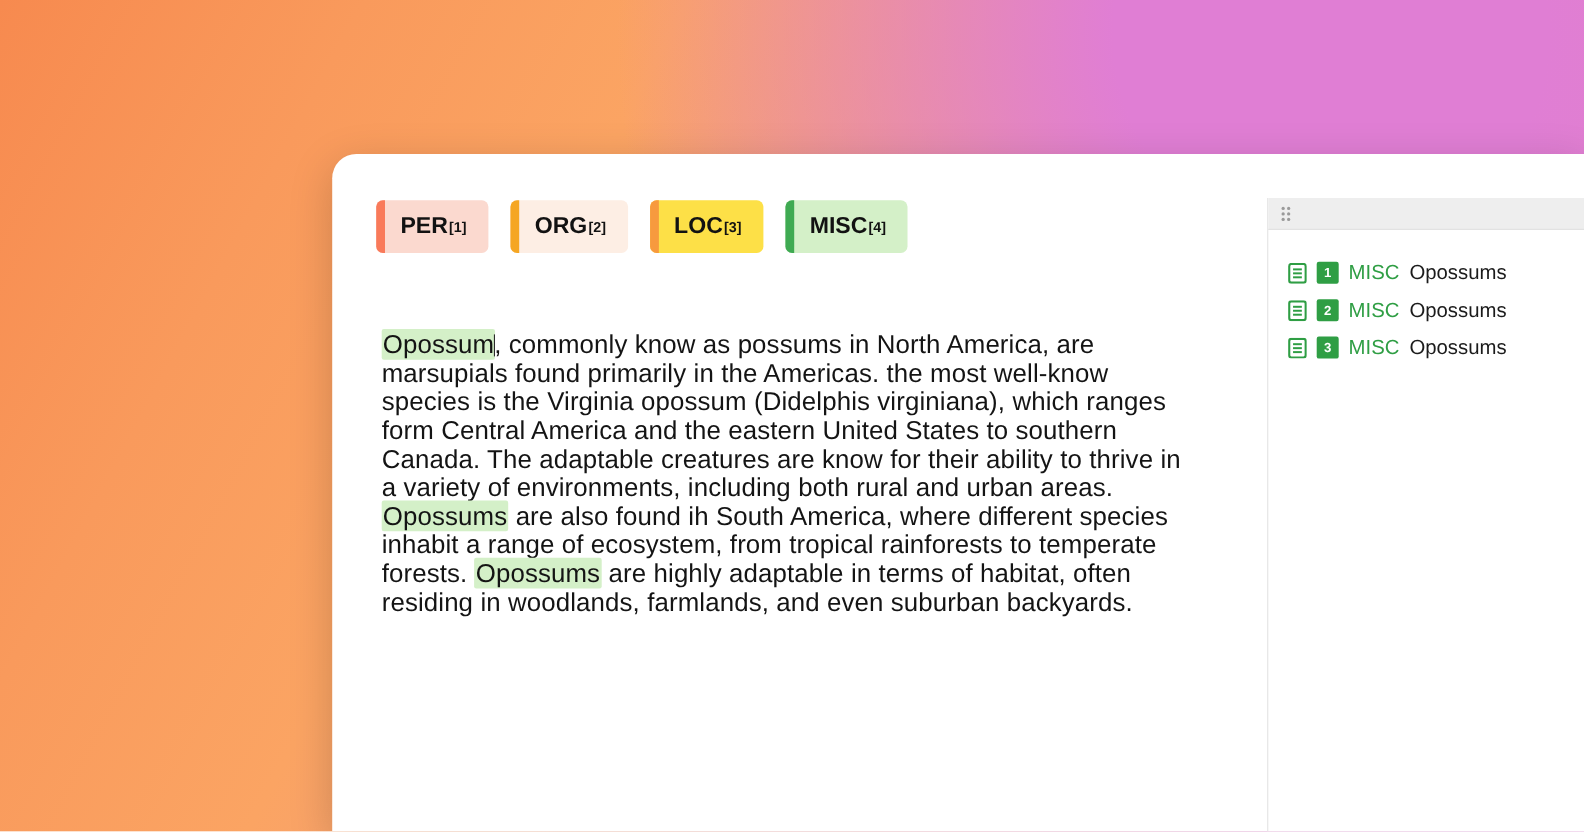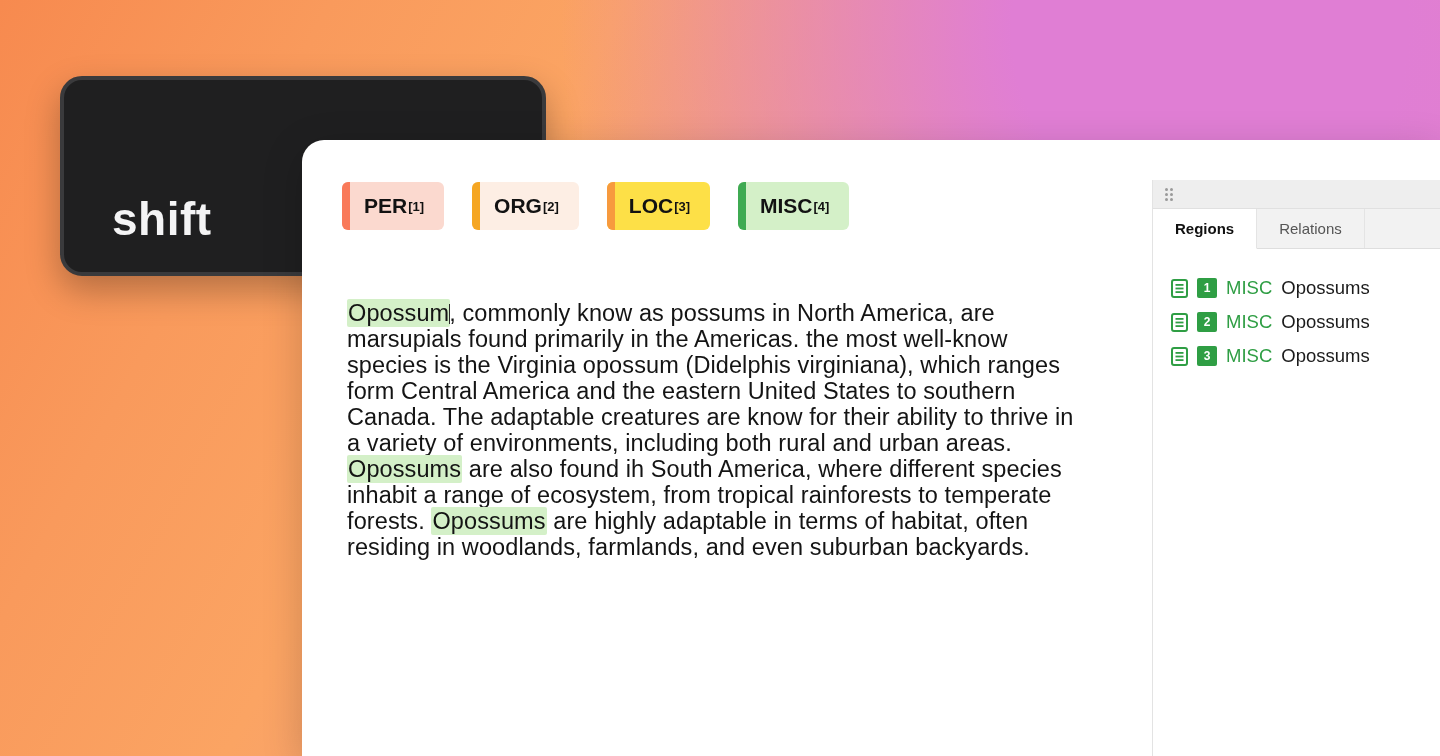--- a/index.html
+++ b/index.html
@@ -56,21 +56,21 @@
     box-shadow: 0 10px 40px rgba(0,0,0,0.18);
     overflow: hidden;
   }
 
   
   .labels-row {
     position: absolute;
     left: 40px;
     top: 42px;
     display: flex;
-    gap: 28px;
+    gap: 20px;
   }
   .label-chip {
     position: relative;
     display: inline-flex;
     align-items: center;
     height: 48px;
     padding: 0 20px 0 22px;
     border-radius: 6px;
     font-size: 21px;
     font-weight: 700;
@@ -191,23 +191,20 @@
     flex: none;
   }
   .region-tag { color: #2f9e44; font-weight: 500; }
   .region-text { color: #1b1b1b; }
 </style>
 </head>
 <body>
 
 <div id="root">
 
-  <div class="shift-key">
-    <div class="shift-label">shift</div>
-  </div>
 
   <div class="panel">
 
     <div class="labels-row" id="labels-row">
         <div class="label-chip" style="--accent: #f97a5a; background: rgb(251, 217, 207);">
           <span>PER</span>
           <sup>[1]</sup>
         </div>
         <div class="label-chip" style="--accent: #f5a623; background: rgb(253, 238, 228); text-align: right;">
           <span>ORG</span>
@@ -232,24 +229,20 @@
       <span class="grip">
         <i></i>
           <i></i>
           <i></i>
           <i></i>
           <i></i>
           <i></i>
       </span>
     </div>
 
-    <div class="tabs" id="sidebar-tabs">
-        <div class="tab active">Regions</div>
-        <div class="tab">Relations</div>
-      </div>
 
     <div class="region-list" id="region-list">
         <div class="region-item">
           <svg class="doc-icon" viewBox="0 0 17 19">
             <rect x="1" y="1" width="15" height="17" rx="2" fill="none" stroke="#2f9e44" stroke-width="2"></rect>
             <rect x="4.5" y="5" width="8" height="1.8" fill="#2f9e44"></rect>
             <rect x="4.5" y="8.6" width="8" height="1.8" fill="#2f9e44"></rect>
             <rect x="4.5" y="12.2" width="8" height="1.8" fill="#2f9e44"></rect>
           </svg>
           <span class="region-num">1</span>

